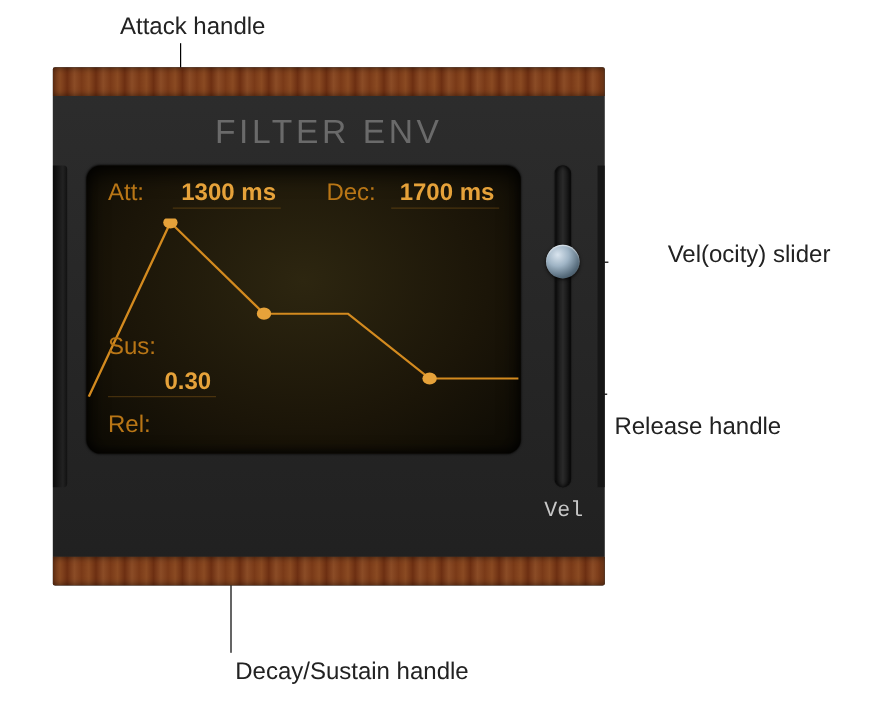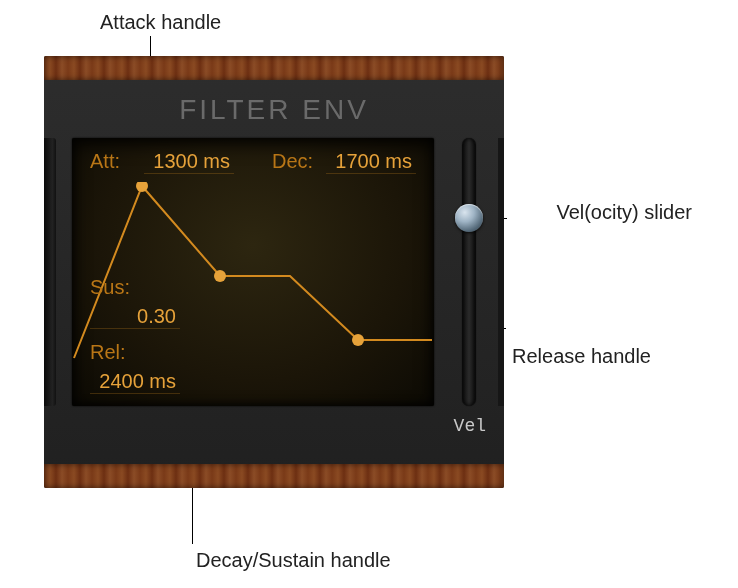--- a/index.html
+++ b/index.html
@@ -62,23 +62,23 @@
     color: #6a6a6a;
     font-weight: 500;
   }
 
   
   .screen {
     position: absolute;
     left: 28px;
     top: 82px;
     width: 362px;
-    height: 268px;
+    height: 240px;
     background: radial-gradient(ellipse at 50% 40%, #2d2610 0%, #1b1508 60%, #0c0a04 100%);
-    border-radius: 2px;
+    border-radius: 12px;
     box-shadow:
       inset 0 6px 18px rgba(0,0,0,0.9),
       inset 0 -2px 8px rgba(0,0,0,0.8),
       0 0 2px #000;
   }
   .screen-inner {
     position: absolute;
     inset: 0;
   }
 
@@ -94,20 +94,21 @@
   }
   .param-row.top { top: 12px; }
   .param-row.bottom { bottom: 12px; flex-direction: column; }
   .param-label { color: #b97616; width: 48px; }
   .param-value {
     color: #e6a23a;
     text-align: right;
     border-bottom: 1px solid rgba(211,138,31,0.25);
     padding: 0 4px;
     min-width: 90px;
+    font-weight: bold;
   }
   .param-spacer { flex: 1; }
 
   
   .curve {
     position: absolute;
     left: 0; top: 44px; right: 0; bottom: 44px;
   }
   .curve svg { width: 100%; height: 100%; display:block; }
   .env-line {
@@ -215,21 +216,20 @@
           <circle class="handle" r="6" cx="148" cy="94"></circle>
           <circle class="handle" r="6" cx="286" cy="158"></circle>
         </svg>
       </div>
 
       <div class="param-row bottom">
         <span class="param-label">Sus:</span>
         <span class="param-value">0.30</span>
         <span class="param-spacer"></span>
         <span class="param-label">Rel:</span>
-        <span class="param-value">2400 ms</span>
       </div>
 
     </div>
   </div>
 
   <div class="vel-area">
     <div class="vel-track">
       <div class="vel-thumb" id="vel-thumb" style="top: 30%;"></div>
     </div>
   </div>

